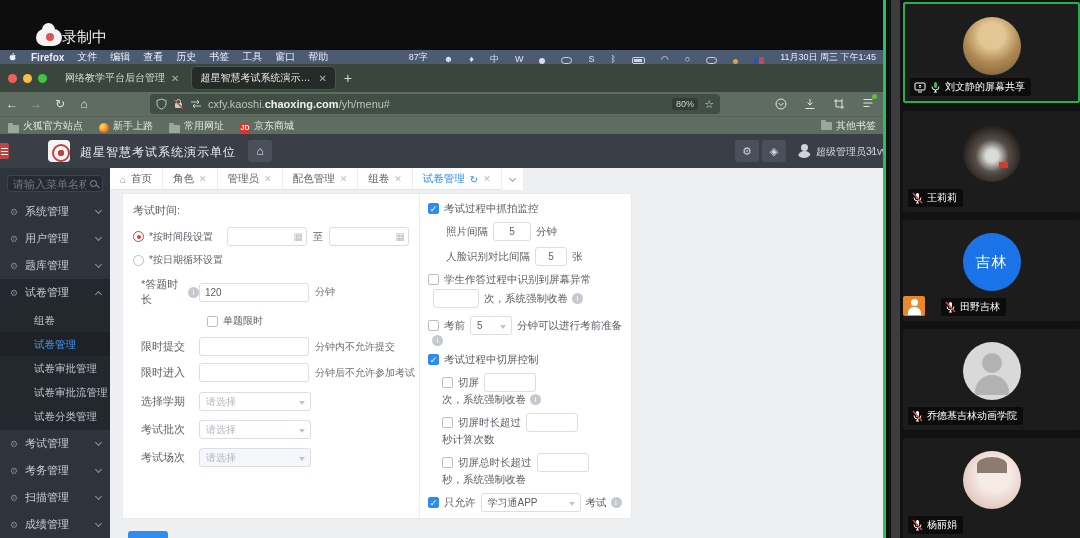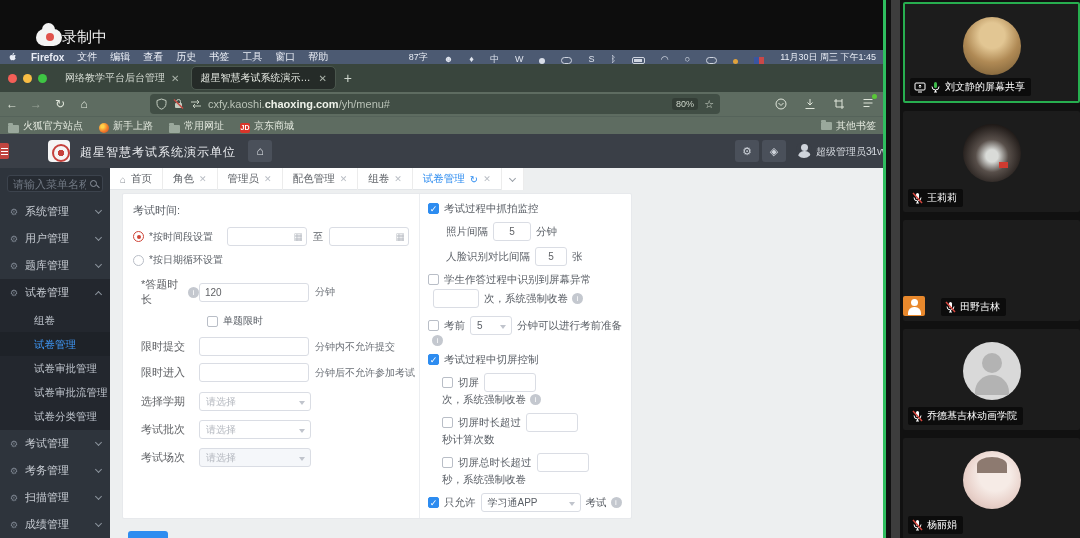--- a/index.html
+++ b/index.html
@@ -552,20 +552,23 @@
       <svg class="micsvg" width="11" height="12" viewBox="0 0 11 12">
           <rect x="4" y="1" width="3" height="6" rx="1.5" fill="#3db94b"></rect>
           <path d="M2 5.5a3.5 3.5 0 0 0 7 0" fill="none" stroke="#fff"></path>
           <path d="M5.5 9v2M4 11h3" stroke="#fff"></path>
         </svg>
       <span>刘文静的屏幕共享</span>
     </span>
   </div>
 
   <div class="tile" style="top:220px">
+    <span class="pav av-init">
+        <span>吉林</span>
+      </span>
     <span class="badge"></span>
     <span class="chip off2">
       <svg class="micsvg" width="11" height="12" viewBox="0 0 11 12">
           <rect x="4" y="1" width="3" height="6" rx="1.5" fill="#fff"></rect>
           <path d="M2 5.5a3.5 3.5 0 0 0 7 0" fill="none" stroke="#fff"></path>
           <path d="M5.5 9v2M4 11h3" stroke="#fff"></path>
           <line x1="1" y1="1" x2="10" y2="11" stroke="#d6473f" stroke-width="1.5"></line>
         </svg>
       <span>田野吉林</span>
     </span>

